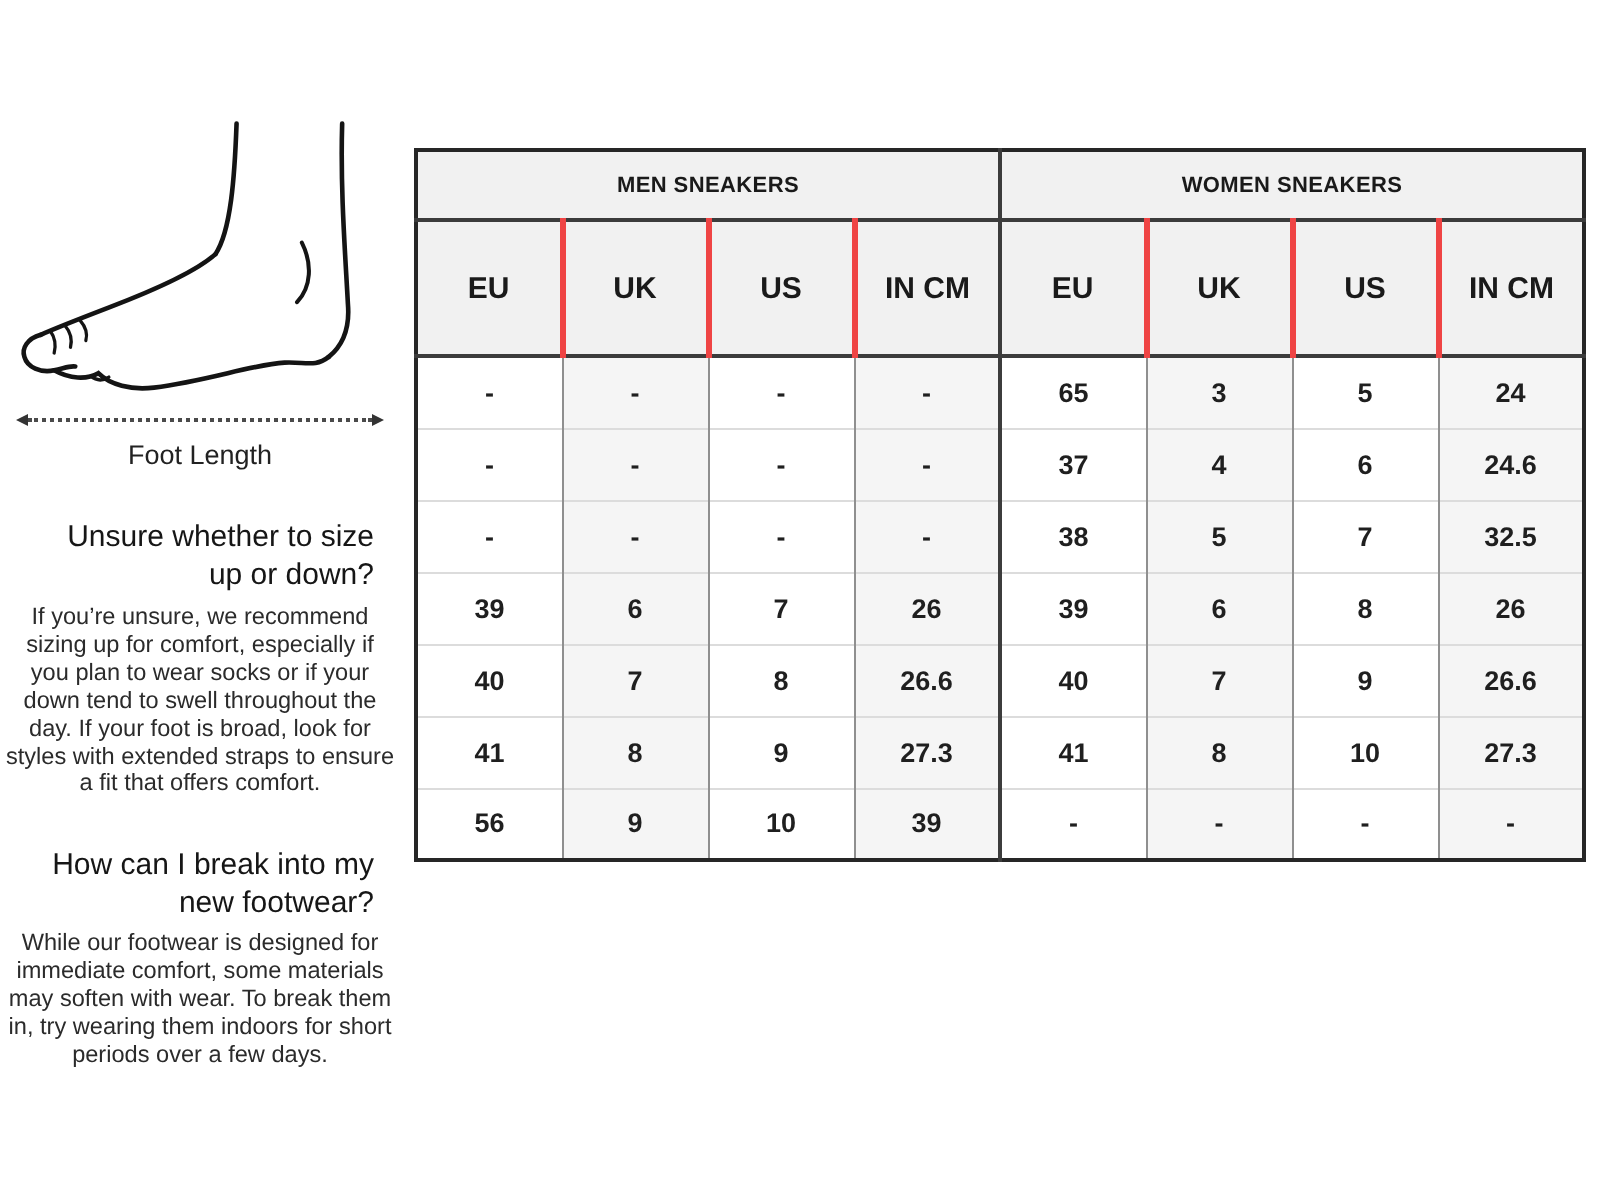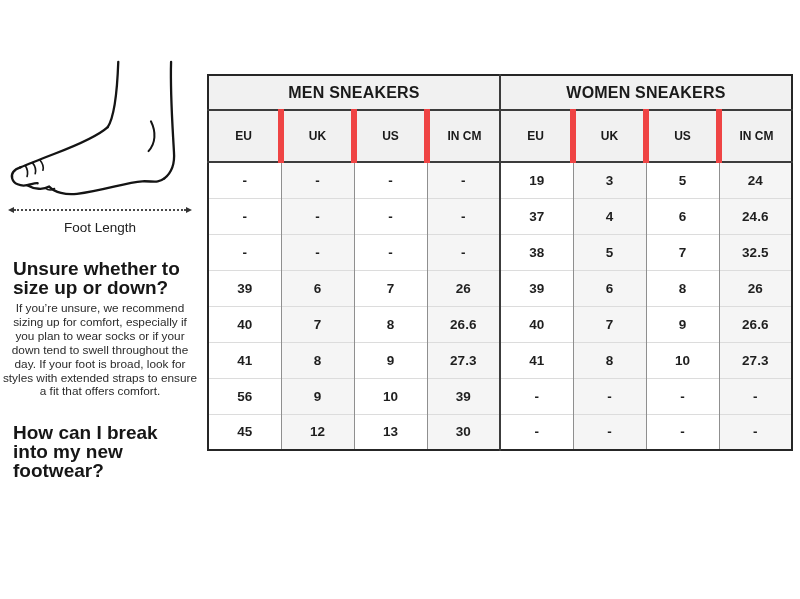--- a/index.html
+++ b/index.html
@@ -12,41 +12,41 @@
 
   
   .foot-svg { position:absolute; left:5px; top:53px; width:192px; height:152px; }
   .measure { position:absolute; left:8px; top:207px; width:184px; display:flex; align-items:center; }
   .measure .dots { flex:1; border-top:2px dotted #4a4a4a; height:0; }
   .ah { width:0; height:0; border-style:solid; }
   .ah-left  { border-width:3.5px 6px 3.5px 0; border-color:transparent #333 transparent transparent; }
   .ah-right { border-width:3.5px 0 3.5px 6px; border-color:transparent transparent transparent #333; }
   .foot-caption { position:absolute; left:0; top:220px; width:200px; text-align:center;
     font-size:13.5px; color:#222; }
-  .q { position:absolute; left:13px; width:174px; text-align:left; font-weight:bold;
-    font-size:19px; line-height:19px; color:#161616; }
+  .q { position:absolute; left:13px; width:174px; text-align:right; font-weight:normal;
+    font-size:15px; line-height:19px; color:#161616; }
   .q1 { top:259px; }
   .q2 { top:423px; }
   .a { position:absolute; left:2px; width:196px; text-align:center;
     font-size:11.8px; line-height:13.9px; color:#2b2b2b; }
   .a1 { top:302px; }
   .a2 { top:465px; }
 
   
   table.size-table {
     position:absolute; left:207px; top:74px; width:586px;
     border-collapse:collapse; table-layout:fixed;
     border:2px solid #262626;
   }
   .size-table col:nth-child(even) { background:#f5f5f5; }
   .size-table th, .size-table td { text-align:center; vertical-align:middle; }
   .size-table thead th { background:#f1f1f1; font-weight:bold; color:#1a1a1a; }
-  tr.group-header th { height:35px; font-size:16px; border-bottom:2px solid #3c3c3c; letter-spacing:.2px;text-align:center; }
-  tr.col-header th { height:52px; font-size:12px; border-bottom:2px solid #3c3c3c; }
-  tr.col-header th + th { border-left:6px solid #ef4444; }
+  tr.group-header th { height:35px; font-size:11px; border-bottom:2px solid #3c3c3c; letter-spacing:.2px;text-align:center; }
+  tr.col-header th { height:68px; font-size:15px; border-bottom:2px solid #3c3c3c; }
+  tr.col-header th + th { border-left:3px solid #ef4444; }
   .size-table tbody td {
     height:36px; font-size:13.5px; font-weight:bold; color:#1f1f1f;
     border-top:1px solid #dcdcdc;
   }
   .size-table tbody td + td { border-left:1px solid #8f8f8f; }
   .size-table .group-sep { border-left:2px solid #3c3c3c !important; }
 </style>
 </head>
 <body>
 
@@ -80,20 +80,21 @@
   <div class="measure">
     <span class="ah ah-left"></span>
     <span class="dots"></span>
     <span class="ah ah-right"></span>
   </div>
   <div class="foot-caption">Foot Length</div>
 
   <div class="q q1">Unsure whether to size up or down?</div>
   <div class="a a1">If you’re unsure, we recommend sizing up for comfort, especially if you plan to wear socks or if your down tend to swell throughout the day. If your foot is broad, look for styles with extended straps to ensure a fit that offers comfort.</div>
   <div class="q q2">How can I break into my new footwear?</div>
+  <div class="a a2">While our footwear is designed for immediate comfort, some materials may soften with wear. To break them in, try wearing them indoors for short periods over a few days.</div>
 
   <table class="size-table">
     <colgroup>
       <col>
         <col>
         <col>
         <col>
         <col>
         <col>
         <col>
@@ -114,21 +115,21 @@
         <th>US</th>
         <th>IN CM</th>
       </tr>
     </thead>
     <tbody id="size-table-body">
         <tr>
           <td>-</td>
           <td>-</td>
           <td>-</td>
           <td>-</td>
-          <td class="group-sep">19</td>
+          <td class="group-sep">65</td>
           <td>3</td>
           <td>5</td>
           <td>24</td>
         </tr>
         <tr>
           <td>-</td>
           <td>-</td>
           <td>-</td>
           <td>-</td>
           <td class="group-sep">37</td>
@@ -179,26 +180,16 @@
         <tr>
           <td>56</td>
           <td>9</td>
           <td>10</td>
           <td>39</td>
           <td class="group-sep">-</td>
           <td>-</td>
           <td>-</td>
           <td>-</td>
         </tr>
-        <tr>
-          <td>45</td>
-          <td>12</td>
-          <td>13</td>
-          <td>30</td>
-          <td class="group-sep">-</td>
-          <td>-</td>
-          <td>-</td>
-          <td>-</td>
-        </tr>
       </tbody>
   </table>
 
 </div>
 
 </body></html>

